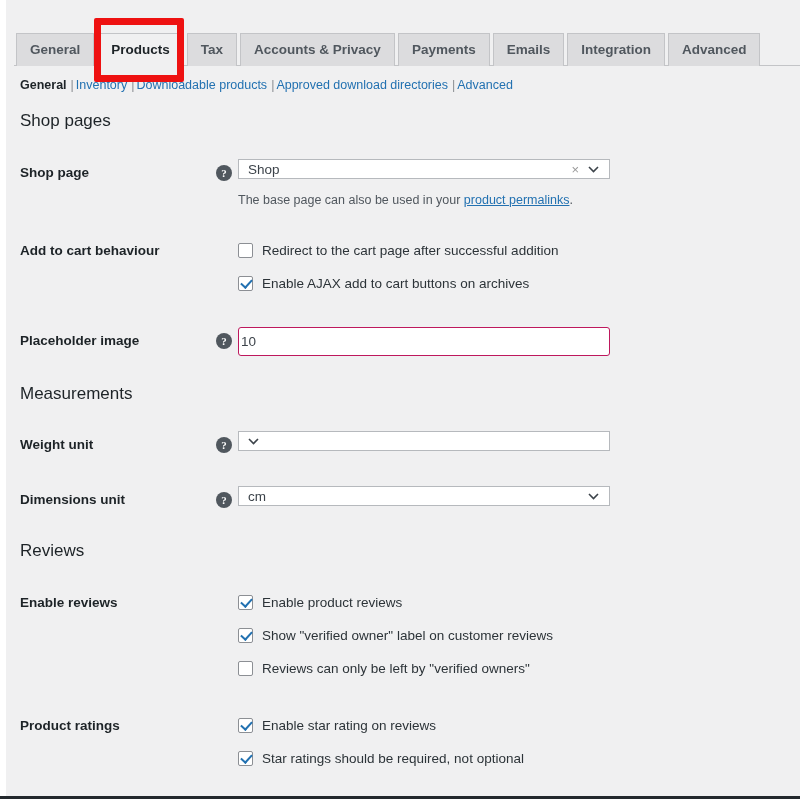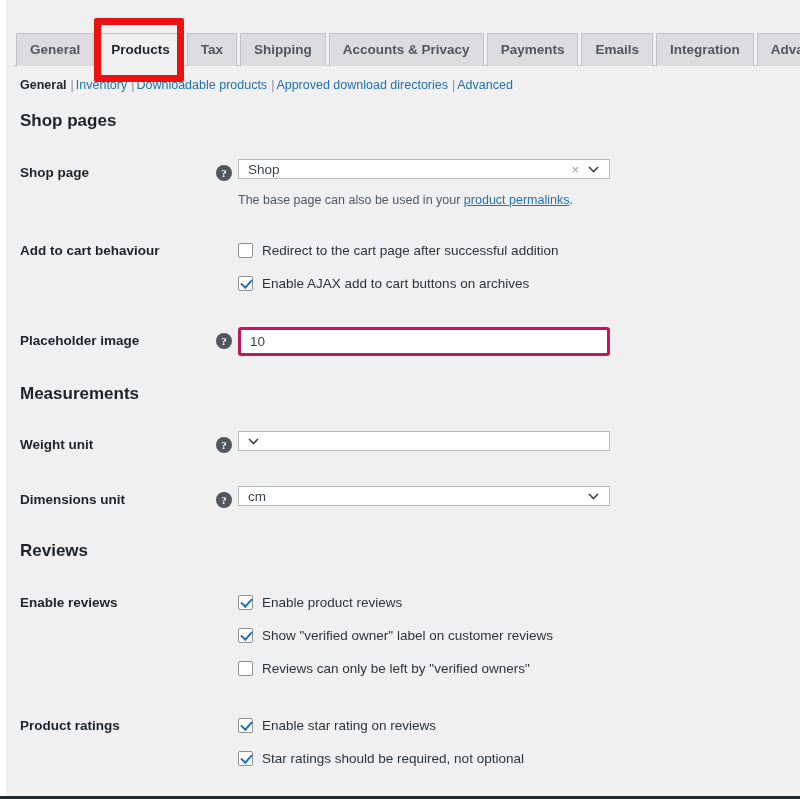--- a/index.html
+++ b/index.html
@@ -107,21 +107,21 @@
   .subsubsub .sep {
     color: #8c8f94;
     padding: 0 2px 0 4px;
   }
 
   
   .section-title {
     position: absolute;
     left: 14px;
     font-size: 17px;
-    font-weight: bold;
+    font-weight: normal;
     color: #1d2327;
     letter-spacing: 0;
   }
 
   .row-label {
     position: absolute;
     left: 14px;
     font-size: 13.5px;
     font-weight: bold;
     color: #1d2327;
@@ -167,27 +167,27 @@
   }
   .wc-select .chev {
     padding-right: 10px;
     display: flex;
     align-items: center;
   }
 
   .wc-input {
     position: absolute;
     background: #ffffff;
-    border: 3px solid #be185d;
+    border: 1px solid #be185d;
     border-radius: 3px;
     height: 29px;
     font-size: 13.5px;
     color: #3c434a;
     font-family: "Liberation Sans", sans-serif;
-    padding: 0 9px;
+    padding: 0 2px;
     outline: none;
   }
 
   .hint {
     position: absolute;
     font-size: 12.5px;
     color: #50575e;
   }
   .hint a {
     color: #2271b1;
@@ -244,21 +244,20 @@
 
 <div class="left-gutter"></div>
 
 <div class="page">
 
   <div class="nav-tab-wrapper">
     <div class="nav-tabs" id="tabs-host">
         <a class="nav-tab">General</a>
         <a class="nav-tab active">Products</a>
         <a class="nav-tab">Tax</a>
-        <a class="nav-tab">Shipping</a>
         <a class="nav-tab">Accounts &amp; Privacy</a>
         <a class="nav-tab">Payments</a>
         <a class="nav-tab">Emails</a>
         <a class="nav-tab">Integration</a>
         <a class="nav-tab">Advanced</a>
       </div>
   </div>
 
   <div class="annot-rect"></div>
 

